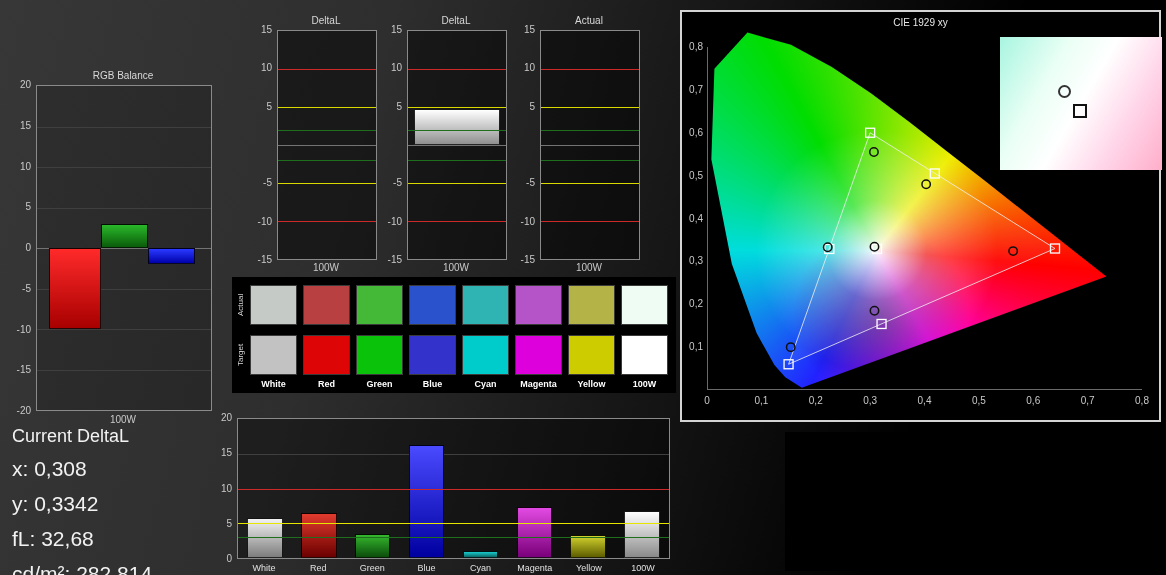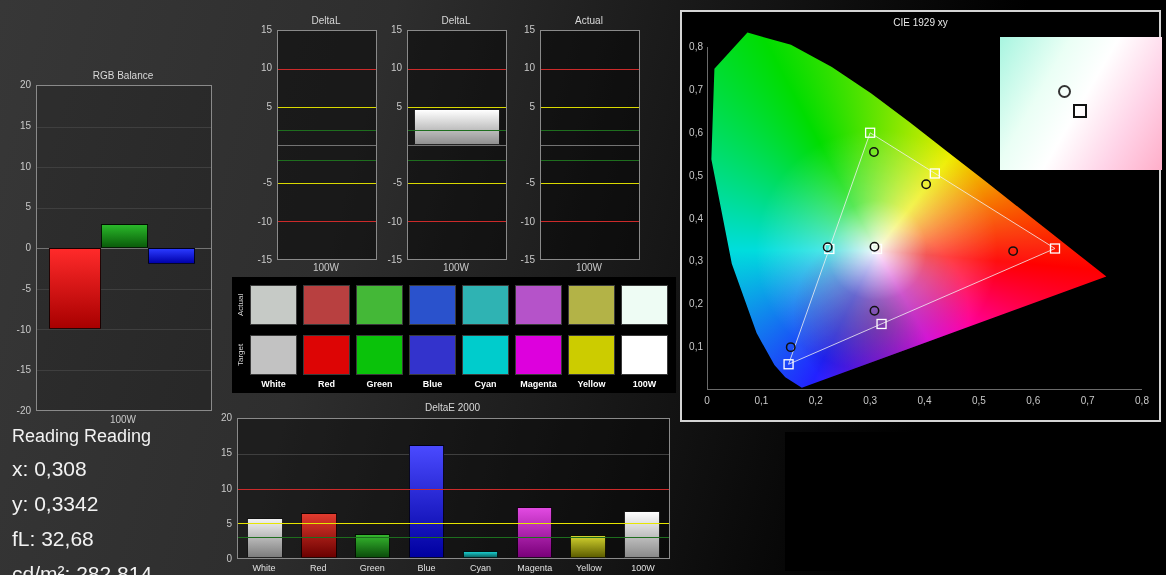--- a/index.html
+++ b/index.html
@@ -184,21 +184,20 @@
       <div class="swlabel" style="left: 283px; width: 47px; top: 102px;">Magenta</div>
       <div class="swatch" style="left: 336px; top: 8px; width: 47px; height: 40px; background: rgb(179, 179, 71);"></div>
       <div class="swatch" style="left: 336px; top: 58px; width: 47px; height: 40px; background: rgb(204, 204, 0);"></div>
       <div class="swlabel" style="left: 336px; width: 47px; top: 102px;">Yellow</div>
       <div class="swatch" style="left: 389px; top: 8px; width: 47px; height: 40px; background: rgb(238, 252, 244);"></div>
       <div class="swatch" style="left: 389px; top: 58px; width: 47px; height: 40px; background: rgb(255, 255, 255);"></div>
       <div class="swlabel" style="left: 389px; width: 47px; top: 102px;">100W</div>
     </div>
 
   <div class="chartwrap dewrap">
-    <div class="chart-title">DeltaE 2000</div>
     <div class="plot">
         <div class="gridline" style="top: 25%;"></div>
         <div class="gridline" style="top: 50%;"></div>
         <div class="gridline" style="top: 75%;"></div>
         <div class="bar" style="left: 2.125%; width: 8.25%; top: 71%; height: 29%; background: linear-gradient(rgb(242, 242, 242), rgb(125, 125, 125));"></div>
         <div class="bar" style="left: 14.625%; width: 8.25%; top: 67.5%; height: 32.5%; background: linear-gradient(rgb(226, 59, 46), rgb(107, 0, 0));"></div>
         <div class="bar" style="left: 27.125%; width: 8.25%; top: 82.5%; height: 17.5%; background: linear-gradient(rgb(53, 184, 46), rgb(11, 77, 11));"></div>
         <div class="bar" style="left: 39.625%; width: 8.25%; top: 19%; height: 81%; background: linear-gradient(rgb(74, 74, 255), rgb(0, 0, 160));"></div>
         <div class="bar" style="left: 52.125%; width: 8.25%; top: 95%; height: 5%; background: linear-gradient(rgb(25, 204, 204), rgb(10, 102, 102));"></div>
         <div class="bar" style="left: 64.625%; width: 8.25%; top: 63.5%; height: 36.5%; background: linear-gradient(rgb(226, 74, 226), rgb(122, 0, 122));"></div>
@@ -263,21 +262,21 @@
       <div class="xtickc" style="left: 118.75px; top: 383px;">0,2</div>
       <div class="xtickc" style="left: 173.125px; top: 383px;">0,3</div>
       <div class="xtickc" style="left: 227.5px; top: 383px;">0,4</div>
       <div class="xtickc" style="left: 281.875px; top: 383px;">0,5</div>
       <div class="xtickc" style="left: 336.25px; top: 383px;">0,6</div>
       <div class="xtickc" style="left: 390.625px; top: 383px;">0,7</div>
       <div class="xtickc" style="left: 445px; top: 383px;">0,8</div>
     </div>
 
   <div class="current-reading">
-    <div class="cr-heading">Reading Reading</div>
+    <div class="cr-heading">Current DeltaL</div>
     <div class="cr-line">x: 0,308</div>
     <div class="cr-line">y: 0,3342</div>
     <div class="cr-line">fL: 32,68</div>
     <div class="cr-line">cd/m²: 282,814</div>
   </div>
 
   <div class="black-panel"></div>
 
 </div>
 

